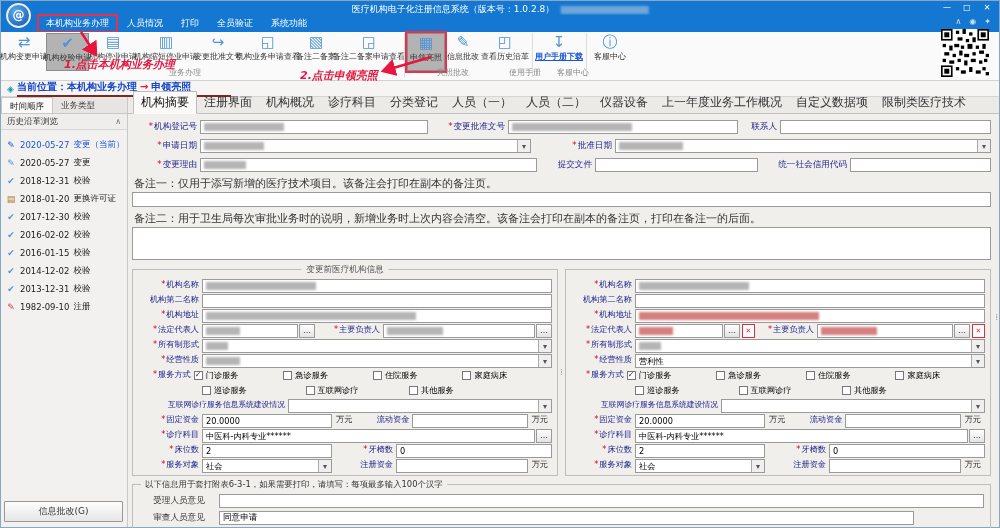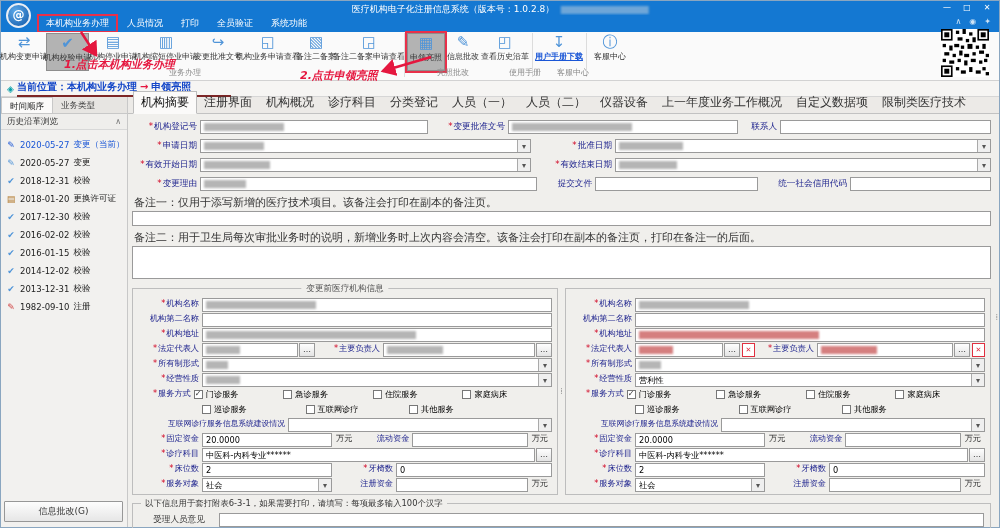--- a/index.html
+++ b/index.html
@@ -372,30 +372,20 @@
         <span class="lab req" style="width:68px">申请日期</span>
         <div class="ibox combo" style="width:331px">
             <span class="redact" style="width:60px"></span>
           </div>
         <span class="lab req" style="width:80px;margin-left:4px">批准日期</span>
         <div class="ibox combo" style="flex:1">
             <span class="redact" style="width:64px"></span>
           </div>
       </div>
 
-      <div class="frow">
-        <span class="lab req" style="width:68px">有效开始日期</span>
-        <div class="ibox combo" style="width:331px">
-            <span class="redact" style="width:66px"></span>
-          </div>
-        <span class="lab req" style="width:80px;margin-left:4px">有效结束日期</span>
-        <div class="ibox combo" style="flex:1">
-            <span class="redact" style="width:58px"></span>
-          </div>
-      </div>
 
       <div class="frow">
         <span class="lab req" style="width:68px">变更理由</span>
         <div class="ibox" style="width:337px">
             <span class="redact" style="width:42px"></span>
           </div>
         <span class="lab" style="width:54px;margin-left:4px">提交文件</span>
         <div class="ibox" style="width:163px"></div>
         <span class="lab" style="width:92px">统一社会信用代码</span>
         <div class="ibox" style="flex:1"></div>

